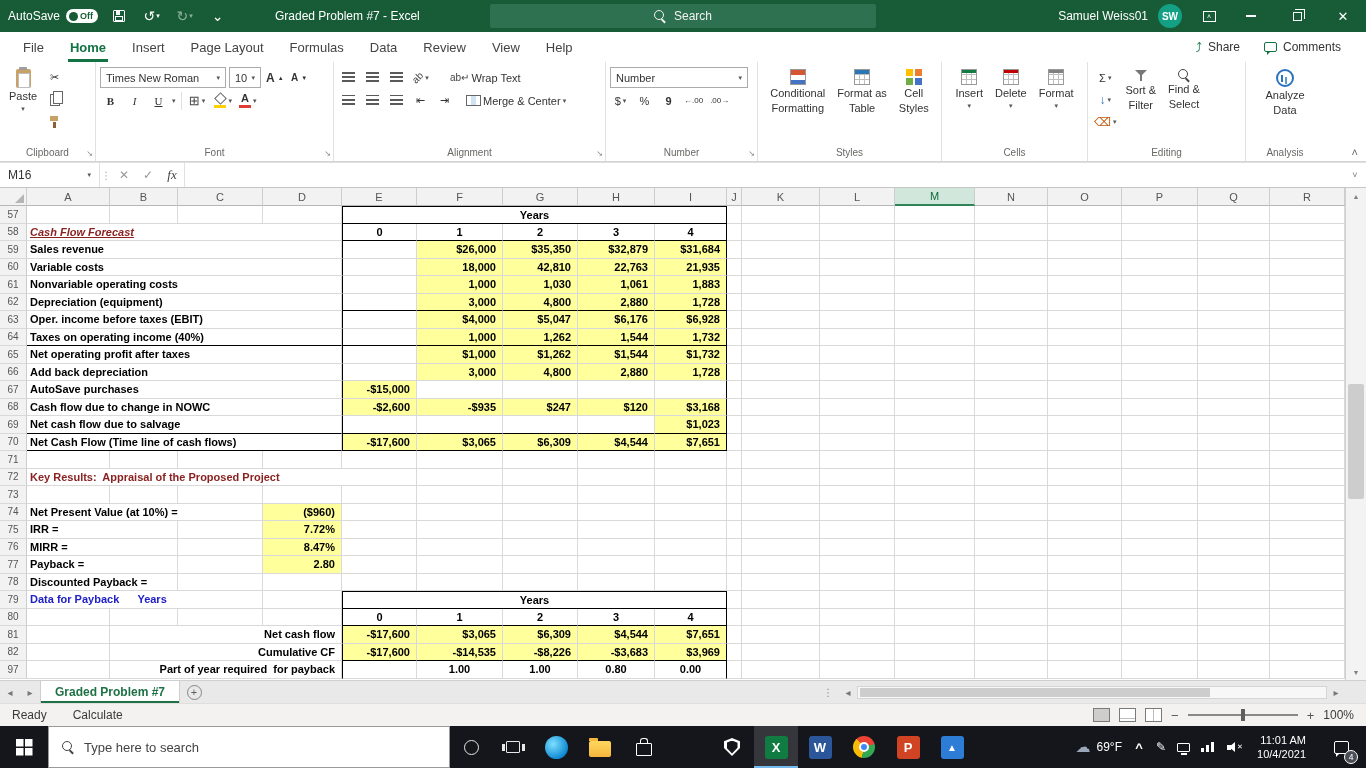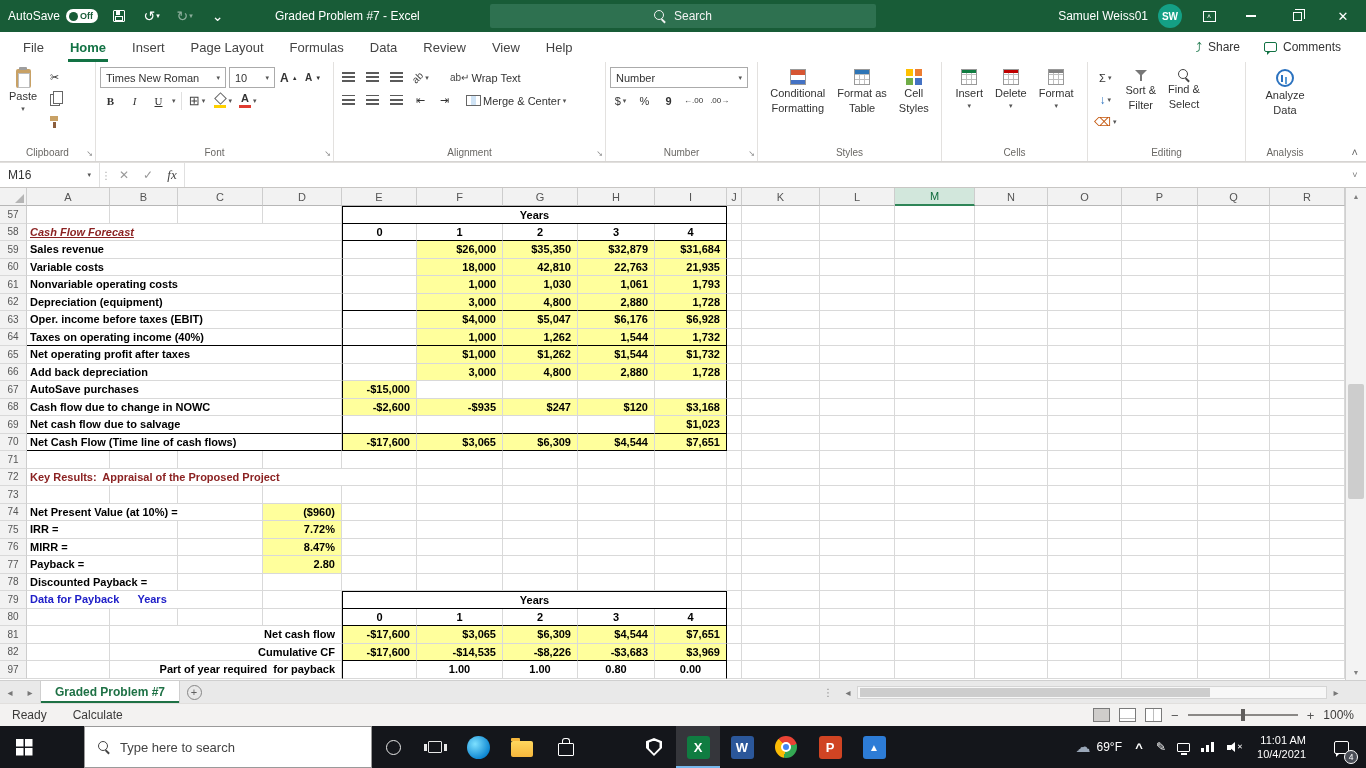--- a/index.html
+++ b/index.html
@@ -160,21 +160,21 @@
 .view-ico.v3{background:linear-gradient(to right,#fff 0 7px,#BDBDBD 7px 8px,#fff 8px);}
 .zoomsym{font-size:13px;color:#555;}
 .zoom-track{width:110px;height:2px;background:#8A8886;position:relative;}
 .zoom-track::before{content:"";position:absolute;left:50%;top:-3px;width:1px;height:8px;background:#8A8886;}
 .zoom-thumb{position:absolute;left:calc(50% - 2px);top:-5px;width:4px;height:12px;background:#605E5C;}
 
 
 .taskbar{height:42px;background:#14161B;display:flex;align-items:stretch;flex:none;color:#fff;}
 .startbtn{width:48px;display:flex;align-items:center;justify-content:center;}
 .win-logo{width:17px;height:17px;background:linear-gradient(#fff,#fff) 0 0/7.5px 7.5px no-repeat,linear-gradient(#fff,#fff) 9.5px 0/7.5px 7.5px no-repeat,linear-gradient(#fff,#fff) 0 9.5px/7.5px 7.5px no-repeat,linear-gradient(#fff,#fff) 9.5px 9.5px/7.5px 7.5px no-repeat;}
-.tsearch{width:288px;background:#fff;display:flex;align-items:center;gap:10px;padding-left:13px;color:#444;font-size:13px;border:1px solid #9A9A9A;margin-left:36px;}
+.tsearch{width:402px;background:#fff;display:flex;align-items:center;gap:10px;padding-left:13px;color:#444;font-size:13px;border:1px solid #9A9A9A;}
 .tbtn{width:42px;display:flex;align-items:center;justify-content:center;}
 .circ-ico{width:15px;height:15px;border:1.6px solid #E8E8E8;border-radius:50%;}
 .tv-ico{width:14px;height:12px;border:1.6px solid #E8E8E8;border-radius:1px;position:relative;}
 .tv-ico::before{content:"";position:absolute;left:-5.5px;top:1.5px;width:3px;height:7px;background:#E8E8E8;}
 .tv-ico::after{content:"";position:absolute;right:-5.5px;top:1.5px;width:3px;height:7px;background:#E8E8E8;}
 #task-apps{display:flex;}
 .tapp{width:44px;display:flex;align-items:center;justify-content:center;position:relative;}
 .tapp.active{background:rgba(255,255,255,.14);}
 .tapp.active::after{content:"";position:absolute;left:0;right:0;bottom:0;height:2px;background:#76B9ED;}
 .ag{display:flex;align-items:center;justify-content:center;}
@@ -316,21 +316,21 @@
       <span class="launch">↘</span>
     </div>
 
     <div class="grp" style="width:238px">
       <div class="rbody" style="flex-direction:column;align-items:stretch;gap:0;">
         <div class="frow">
           <div class="combo" style="width:126px">
               <span>Times New Roman</span>
               <span class="dd">▾</span>
             </div>
-          <div class="combo" style="width:46px">
+          <div class="combo" style="width:32px">
               <span>10</span>
               <span class="dd">▾</span>
             </div>
           <div class="sbtn">
               <span class="gA">A</span>
               <span class="tinyc">▲</span>
             </div>
           <div class="sbtn">
               <span class="gA" style="font-size:10px">A</span>
               <span class="tinyc">▼</span>
@@ -658,21 +658,21 @@
             <div class="cell" style="width: 72px;"></div>
             <div class="cell" style="width: 75px;"></div>
           </div>
           <div class="grow">
             <div class="rowh">61</div>
             <div class="cell" style="width: 315px;">Nonvariable operating costs</div>
             <div class="cell bl" style="width: 75px;"></div>
             <div class="cell r y" style="width: 86px;">1,000</div>
             <div class="cell r y" style="width: 75px;">1,030</div>
             <div class="cell r y" style="width: 77px;">1,061</div>
-            <div class="cell r y br" style="width: 72px;">1,793</div>
+            <div class="cell r y br" style="width: 72px;">1,883</div>
             <div class="cell" style="width: 15px;"></div>
             <div class="cell" style="width: 78px;"></div>
             <div class="cell" style="width: 75px;"></div>
             <div class="cell" style="width: 80px;"></div>
             <div class="cell" style="width: 73px;"></div>
             <div class="cell" style="width: 74px;"></div>
             <div class="cell" style="width: 76px;"></div>
             <div class="cell" style="width: 72px;"></div>
             <div class="cell" style="width: 75px;"></div>
           </div>

